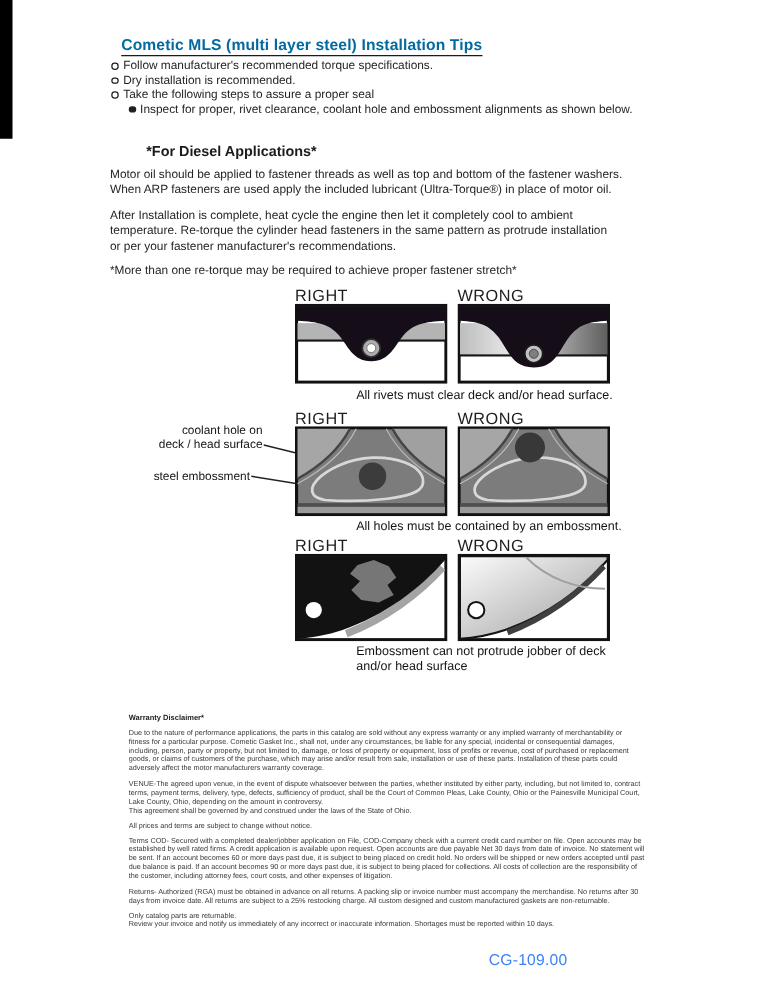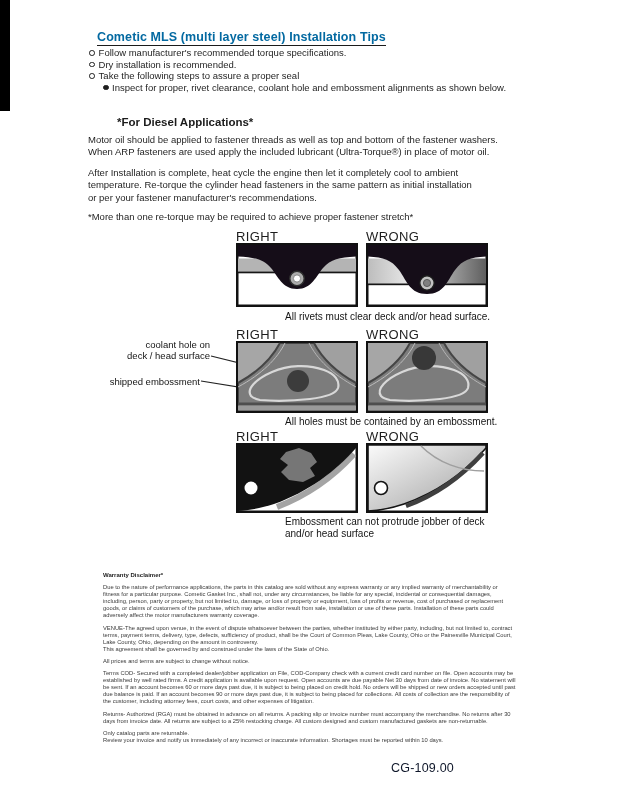--- a/index.html
+++ b/index.html
@@ -15,21 +15,21 @@
   .b-fill{width:3.6px;height:3.6px;background:#1f1f1f;border:1px solid #1f1f1f;border-radius:50%;flex:none;margin:3.2px 3.5px 0 0;}
   .sub{margin-left:14px;}
   .section-h{font-size:11.5px;font-weight:bold;color:#1b1b1b;}
   .body-p{font-size:9.5px;line-height:12.4px;color:#1f1f1f;white-space:pre-line;}
   .fig-label{font-size:13px;letter-spacing:.4px;color:#1d1d1d;width:122px;}
   .fig-caption{font-size:10px;line-height:11.5px;color:#141414;white-space:pre-line;margin-left:48px;}
   .anno{font-size:9.5px;line-height:11px;color:#141414;text-align:right;white-space:pre-line;}
   .legal{width:413px;font-size:5.8px;line-height:7.1px;color:#3a3a3a;}
   .legal p{margin:0 0 5px 0;white-space:pre-line;}
   .legal-h{font-size:6px;font-weight:bold;color:#222;margin:0 0 4px 0;}
-  .footer-code{font-size:12.5px;color:#0f172a;letter-spacing:.2px;}
+  .footer-code{font-size:12.5px;color:#3b82f6;letter-spacing:.2px;}
   svg{display:block;}
 </style>
 </head>
 <body>
 
 <div class="page">
 
   <div class="abs artifact" style="left:0;top:0;width:10px;height:111px;"></div>
 
   <div class="abs" style="left:97px;top:27px;">
@@ -52,21 +52,21 @@
     <div class="b-row sub">
       <span class="b-fill"></span>
       <span>Inspect for proper, rivet clearance, coolant hole and embossment alignments as shown below.</span>
     </div>
   </div>
 
   <div class="abs section-h" style="left:90px;top:116px;margin-left:27px;">*For Diesel Applications*</div>
   <div class="abs body-p" style="left:88px;top:134px;">Motor oil should be applied to fastener threads as well as top and bottom of the fastener washers.
 When ARP fasteners are used apply the included lubricant (Ultra-Torque®) in place of motor oil.</div>
   <div class="abs body-p" style="left:88px;top:167px;">After Installation is complete, heat cycle the engine then let it completely cool to ambient
-temperature. Re-torque the cylinder head fasteners in the same pattern as initial installation
+temperature. Re-torque the cylinder head fasteners in the same pattern as protrude installation
 or per your fastener manufacturer's recommendations.</div>
   <div class="abs body-p" style="left:88px;top:211px;">*More than one re-torque may be required to achieve proper fastener stretch*</div>
 
   <div class="abs fig-label" style="left:236px;top:229px;">RIGHT</div>
   <div class="abs fig-label" style="left:366px;top:229px;">WRONG</div>
 
   <div class="abs" style="left:236px;top:243px;">
     <svg width="122" height="64" viewBox="0 0 122 64">
       <rect x="1.25" y="1.25" width="119.5" height="61.5" fill="#ffffff" stroke="#111" stroke-width="2.5"></rect>
       <rect x="2" y="15.5" width="118" height="13.5" fill="#b4b4b4"></rect>
@@ -93,21 +93,21 @@
       <circle cx="61" cy="40" r="3.6" fill="#7f7f7f" stroke="#4a4a4a" stroke-width="0.8"></circle>
     </svg>
   </div>
   <div class="abs fig-caption" style="left:237px;top:311px;">All rivets must clear deck and/or head surface.</div>
 
   <div class="abs fig-label" style="left:236px;top:327px;">RIGHT</div>
   <div class="abs fig-label" style="left:366px;top:327px;">WRONG</div>
 
   <div class="abs anno" style="left:90px;top:339px;width:120px;">coolant hole on
 deck / head surface</div>
-  <div class="abs anno" style="left:80px;top:376px;width:120px;">shipped embossment</div>
+  <div class="abs anno" style="left:80px;top:376px;width:120px;">steel embossment</div>
 
   <div class="abs" style="left:200px;top:350px;">
     <svg width="110" height="45" viewBox="0 0 110 45">
       <line x1="11" y1="6" x2="88" y2="25" stroke="#222" stroke-width="1.1"></line>
       <line x1="1" y1="31" x2="63" y2="41" stroke="#222" stroke-width="1.1"></line>
     </svg>
   </div>
 
   <div class="abs" style="left:236px;top:341px;">
     <svg width="122" height="72" viewBox="0 0 122 72">

